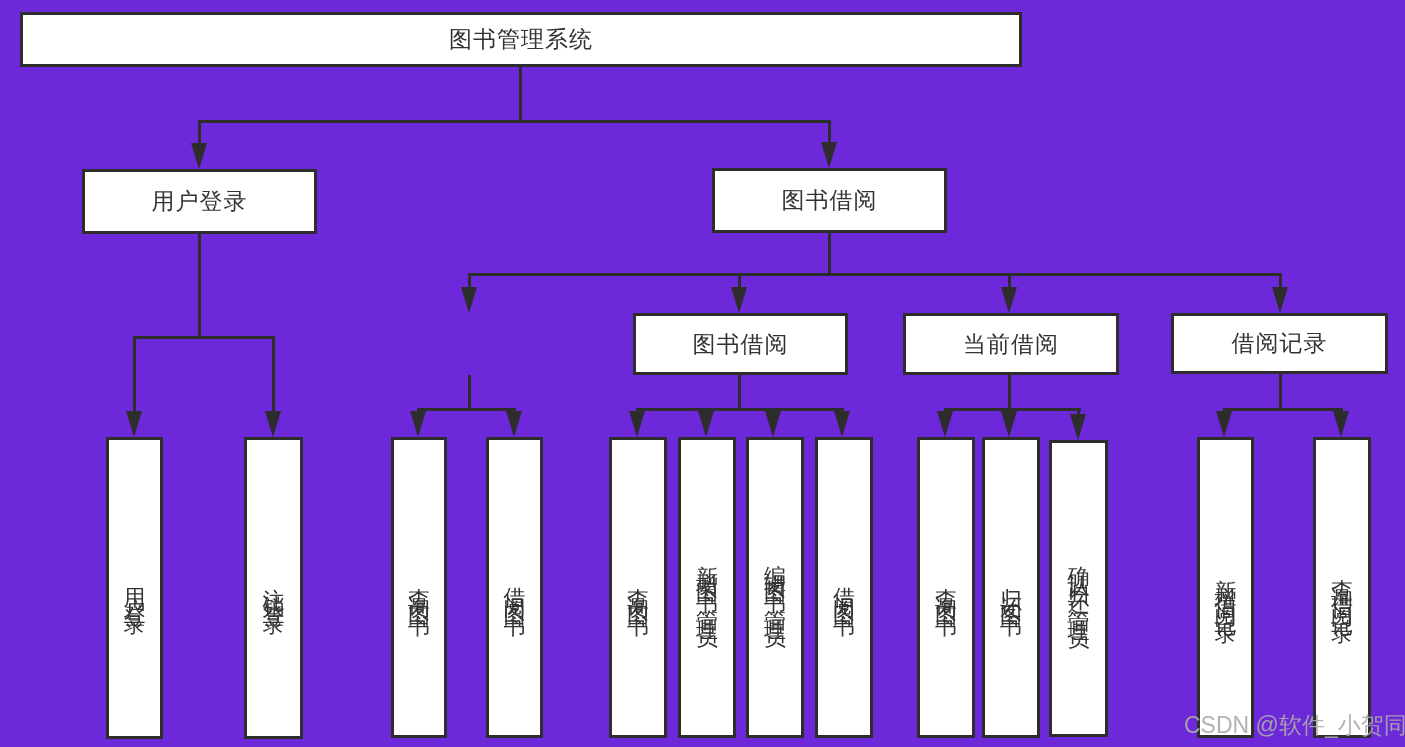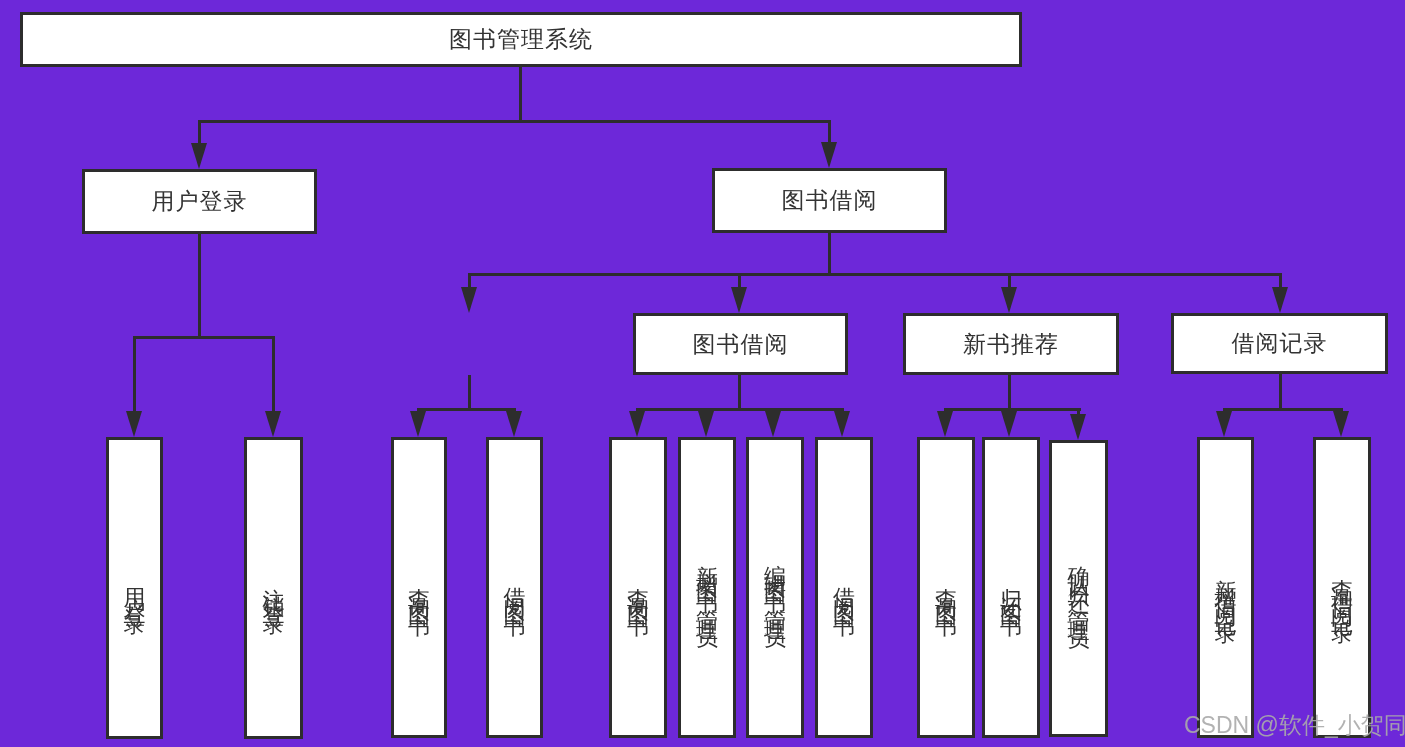--- a/index.html
+++ b/index.html
@@ -90,21 +90,21 @@
   <div class="ah" style="left:731px;top:287px"></div>
   <div class="vl" style="left:1008px;top:273px;height:16px"></div>
   <div class="ah" style="left:1001px;top:287px"></div>
   <div class="vl" style="left:1279px;top:273px;height:16px"></div>
   <div class="ah" style="left:1272px;top:287px"></div>
 
   <div class="node h" style="left:633px;top:313px;width:215px;height:62px">
     <span>图书借阅</span>
   </div>
   <div class="node h" style="left:903px;top:313px;width:216px;height:62px">
-    <span>新书推荐</span>
+    <span>当前借阅</span>
   </div>
   <div class="node h" style="left:1171px;top:313px;width:217px;height:61px">
     <span>借阅记录</span>
   </div>
 
   <div class="vl" style="left:468px;top:375px;height:36px"></div>
   <div class="hl" style="left:417px;top:408px;width:99px"></div>
   <div class="vl" style="left:417px;top:408px;height:6px"></div>
   <div class="ah" style="left:410px;top:411px"></div>
   <div class="vl" style="left:513px;top:408px;height:6px"></div>

